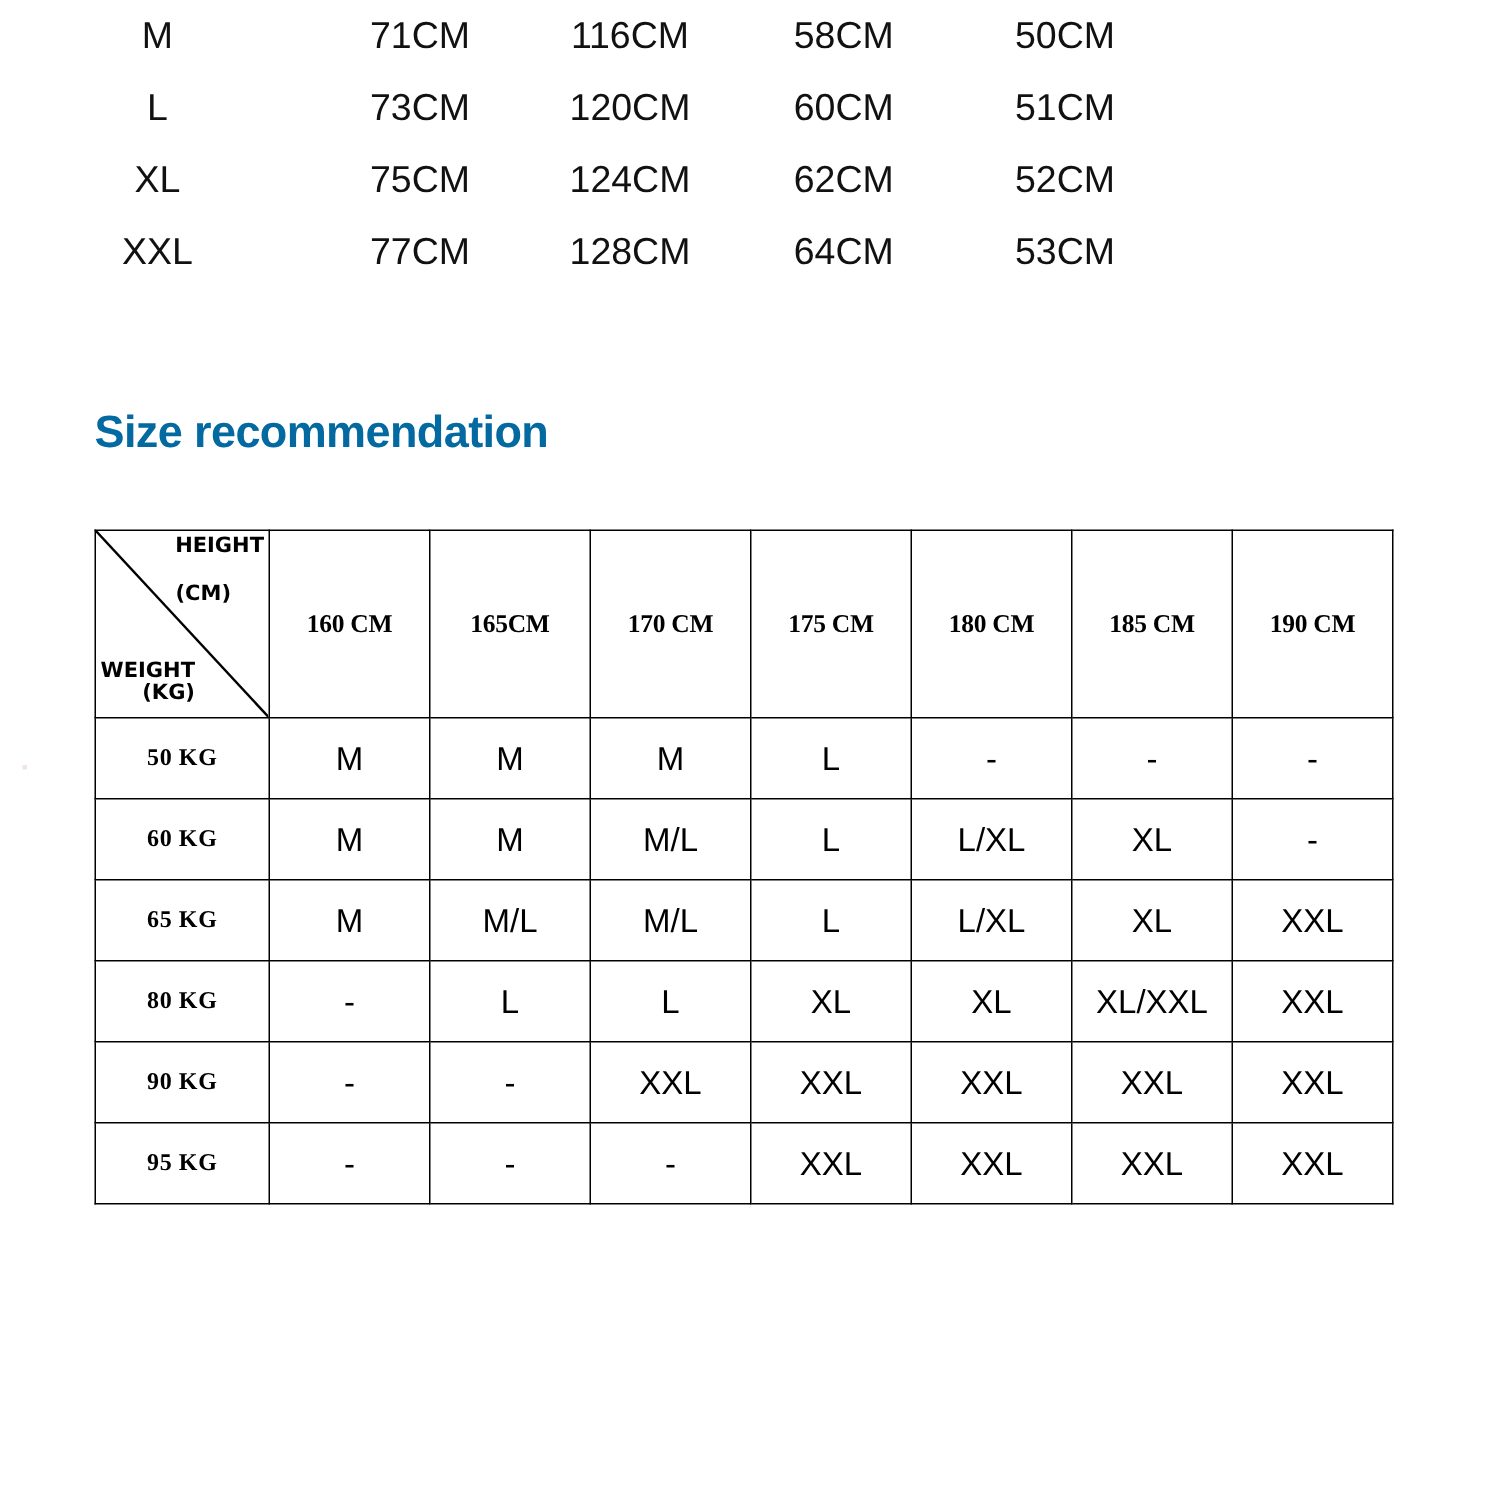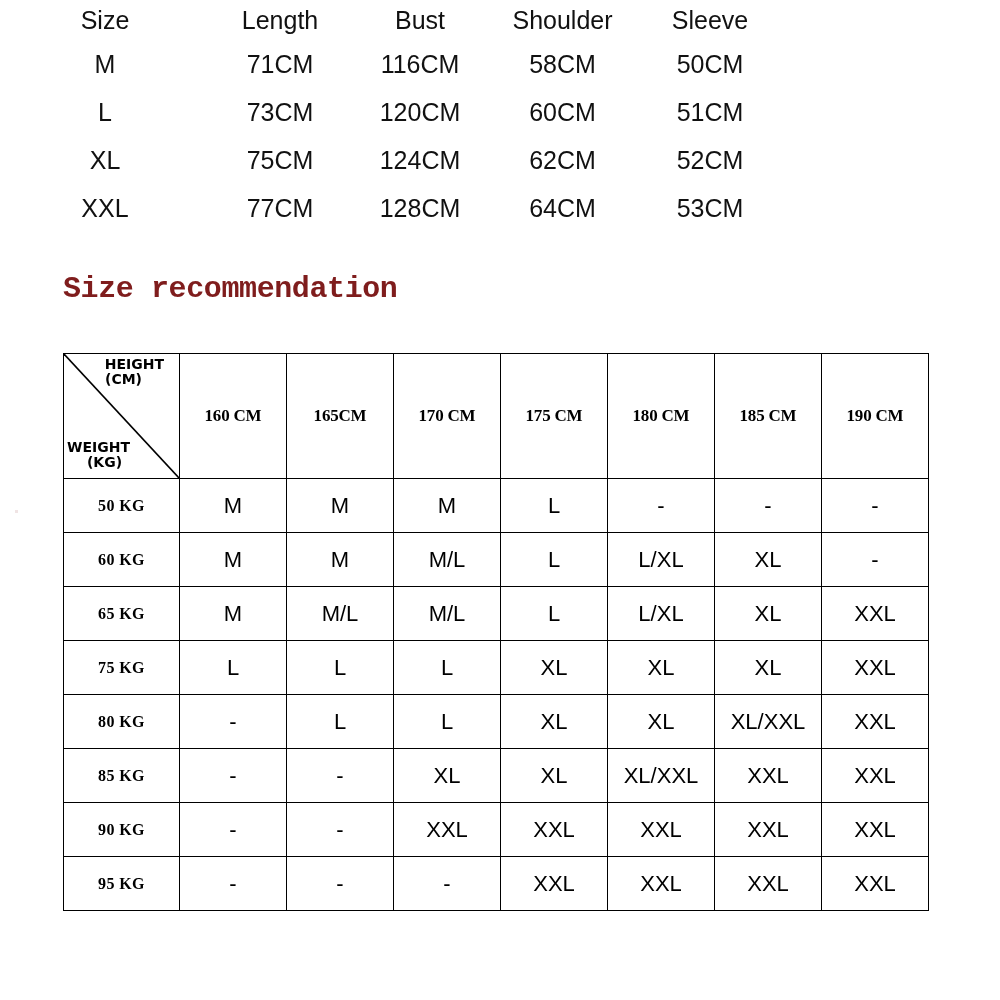--- a/index.html
+++ b/index.html
@@ -45,22 +45,22 @@
   #spec-table .headrow td { height: 40px; }
 
   
   #section-title {
     position: absolute;
     left: 63px;
     top: 272px;
     font-size: 30px;
     font-weight: bold;
     letter-spacing: -0.4px;
-    color: #7f1d1d;
-    font-family: Liberation Mono, monospace;
+    color: #0369a1;
+    font-family: Liberation Sans, sans-serif;
   }
 
   
   #reco-table {
     position: absolute;
     left: 63px;
     top: 353px;
     border-collapse: collapse;
     table-layout: fixed;
   }
@@ -97,41 +97,41 @@
   }
 
   .corner-diag {
     position: absolute;
     left: 0; top: 0;
     width: 100%; height: 100%;
     pointer-events: none;
   }
   .corner-height {
     position: absolute;
-    right: 15px;
+    right: 3px;
     top: 3px;
     text-align: right;
     line-height: 1.08;
     font-size: 14px;
     font-weight: bold;
     font-family: "DejaVu Sans", sans-serif;
   }
   .corner-height .sub { font-weight: bold; }
   .corner-weight {
     position: absolute;
     left: 3px;
     bottom: 8px;
-    text-align: center;
+    text-align: right;
     line-height: 1.08;
     font-size: 14px;
     font-weight: bold;
     font-family: "DejaVu Sans", sans-serif;
   }
   .corner-weight .sub { display: block; padding-left: 12px; }
-  .corner-height .sub { display: block; padding-right: 22px; }
+  .corner-height .sub { display: block; padding-right: 22px; margin-top: 17px; }
 
   .speck {
     position: absolute;
     left: 15px;
     top: 510px;
     width: 3px;
     height: 3px;
     background: #f0e4e4;
   }
 </style>
@@ -141,28 +141,20 @@
 <table id="spec-table">
   <colgroup>
     <col class="col-size">
       <col class="col-length">
       <col class="col-bust">
     <col class="col-shoulder">
       <col class="col-sleeve">
       <col class="col-pad">
   </colgroup>
   <tbody id="spec-body">
-      <tr class="headrow">
-        <td>Size</td>
-        <td>Length</td>
-        <td>Bust</td>
-        <td>Shoulder</td>
-        <td>Sleeve</td>
-        <td></td>
-      </tr>
       <tr>
         <td>M</td>
         <td>71CM</td>
         <td>116CM</td>
         <td>58CM</td>
         <td>50CM</td>
         <td></td>
       </tr>
       <tr>
         <td>L</td>
@@ -253,47 +245,27 @@
         <td class="rowhead">65 KG</td>
         <td class="hcell">M</td>
         <td class="hcell">M/L</td>
         <td class="hcell">M/L</td>
         <td class="hcell">L</td>
         <td class="hcell">L/XL</td>
         <td class="hcell">XL</td>
         <td class="hcell">XXL</td>
       </tr>
       <tr>
-        <td class="rowhead">75 KG</td>
-        <td class="hcell">L</td>
-        <td class="hcell">L</td>
-        <td class="hcell">L</td>
-        <td class="hcell">XL</td>
-        <td class="hcell">XL</td>
-        <td class="hcell">XL</td>
-        <td class="hcell">XXL</td>
-      </tr>
-      <tr>
         <td class="rowhead">80 KG</td>
         <td class="hcell">-</td>
         <td class="hcell">L</td>
         <td class="hcell">L</td>
         <td class="hcell">XL</td>
         <td class="hcell">XL</td>
         <td class="hcell">XL/XXL</td>
-        <td class="hcell">XXL</td>
-      </tr>
-      <tr>
-        <td class="rowhead">85 KG</td>
-        <td class="hcell">-</td>
-        <td class="hcell">-</td>
-        <td class="hcell">XL</td>
-        <td class="hcell">XL</td>
-        <td class="hcell">XL/XXL</td>
-        <td class="hcell">XXL</td>
         <td class="hcell">XXL</td>
       </tr>
       <tr>
         <td class="rowhead">90 KG</td>
         <td class="hcell">-</td>
         <td class="hcell">-</td>
         <td class="hcell">XXL</td>
         <td class="hcell">XXL</td>
         <td class="hcell">XXL</td>
         <td class="hcell">XXL</td>

